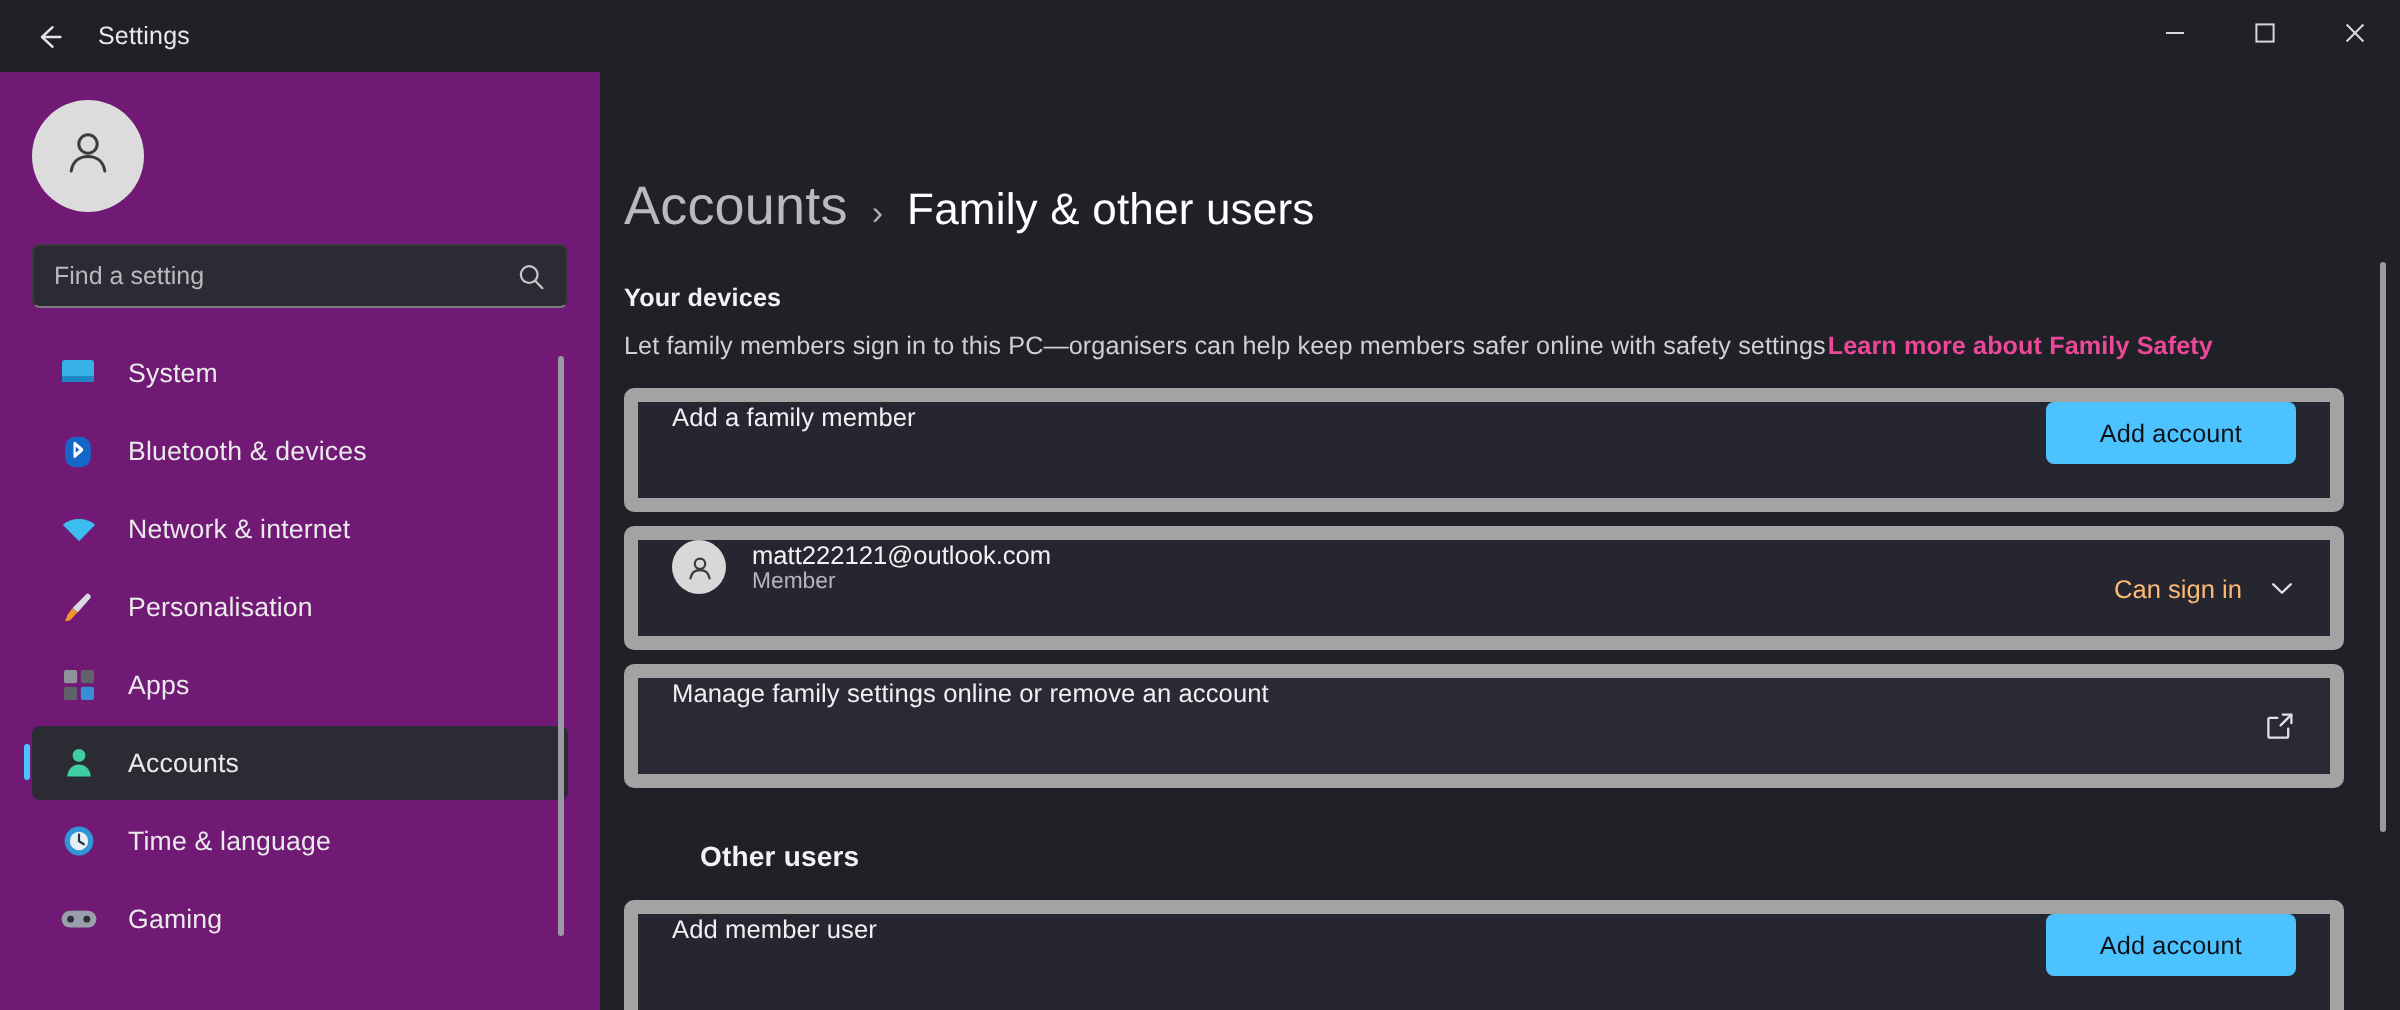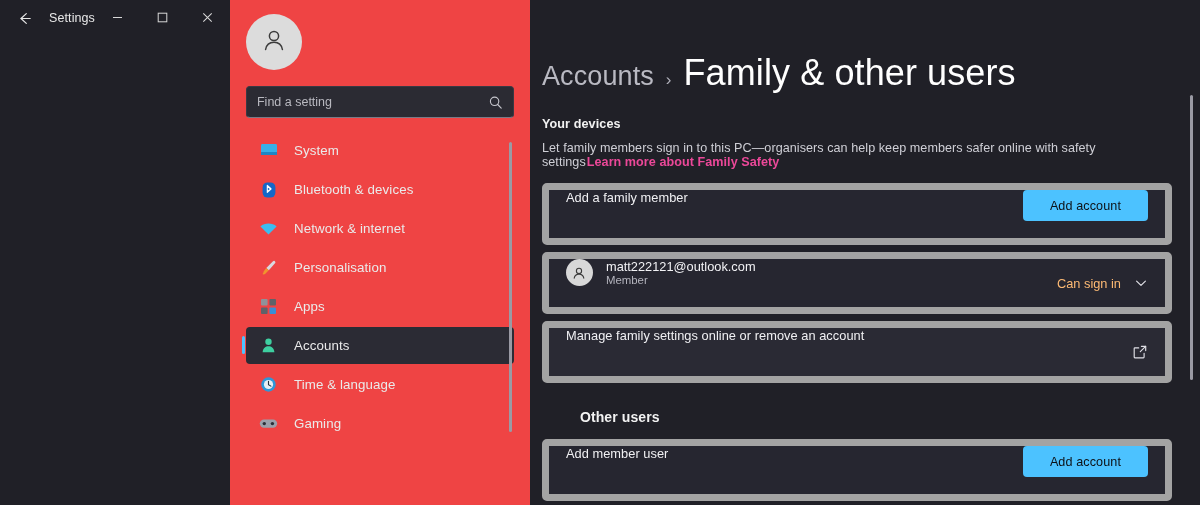--- a/index.html
+++ b/index.html
@@ -12,21 +12,21 @@
     font-family: "Liberation Sans", sans-serif;
     -webkit-font-smoothing: antialiased;
   }
 
   #app {
     position: relative;
     width: 1200px;
     height: 505px;
     background: #202027;
     display: flex;
-    flex-direction: row;
+    flex-direction: column;
   }
 
   
   .titlebar {
     height: 36px;
     flex: 0 0 36px;
     background: #202027;
     display: flex;
     align-items: center;
     position: relative;
@@ -65,21 +65,21 @@
     flex: 1 1 auto;
     display: flex;
     min-height: 0;
     position: relative;
   }
 
   
   .sidebar {
     width: 300px;
     flex: 0 0 300px;
-    background: #ef4444;
+    background: #701a75;
     position: relative;
     display: flex;
     flex-direction: column;
     overflow: hidden;
   }
   .avatar-wrap { padding: 14px 0 0 16px; }
   .avatar {
     width: 56px; height: 56px;
     border-radius: 50%;
     background: #dcdcdc;
@@ -176,21 +176,21 @@
     gap: 12px;
     padding-top: 52px;
   }
   .crumb-root {
     font-size: 27px;
     color: #b9b9c2;
     letter-spacing: .1px;
   }
   .crumb-sep { font-size: 17px; color: #b0b0ba; }
   .crumb-leaf {
-    font-size: 36px;
+    font-size: 22px;
     color: #ffffff;
     letter-spacing: .1px;
   }
 
   .sec-title {
     margin-top: 23px;
     font-size: 12.6px;
     font-weight: bold;
     color: #f2f2f2;
     letter-spacing: .1px;

